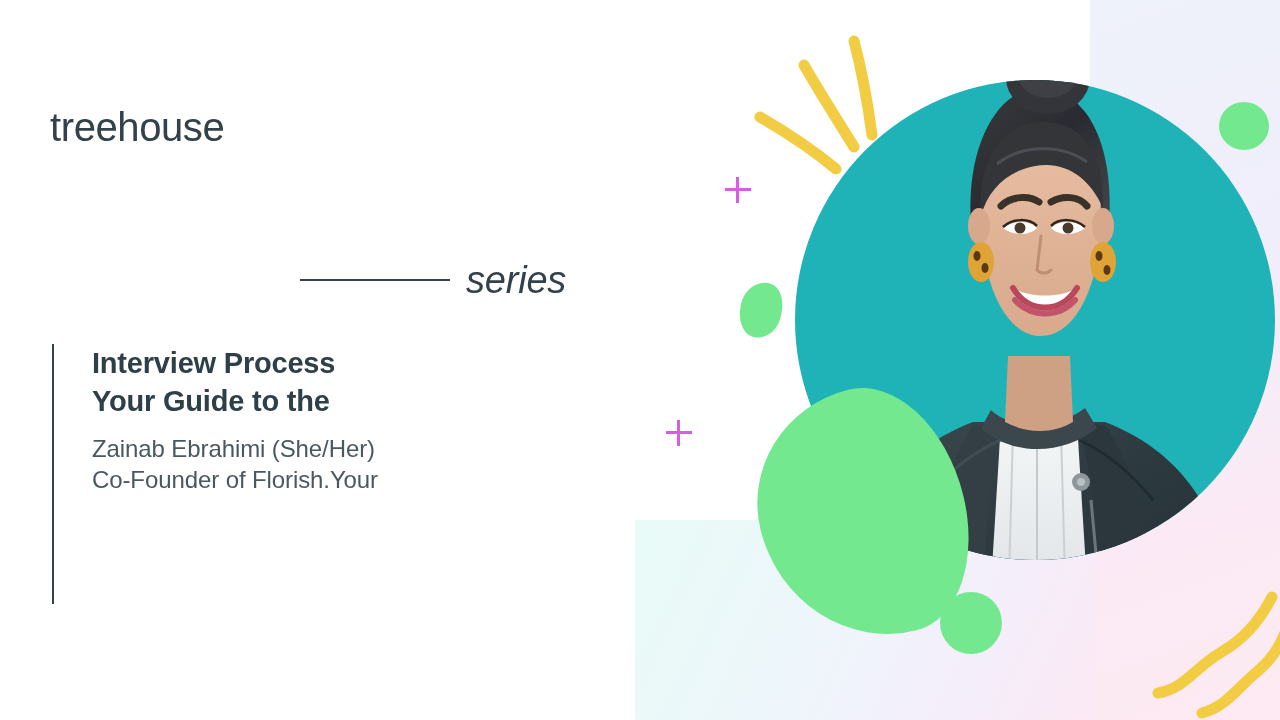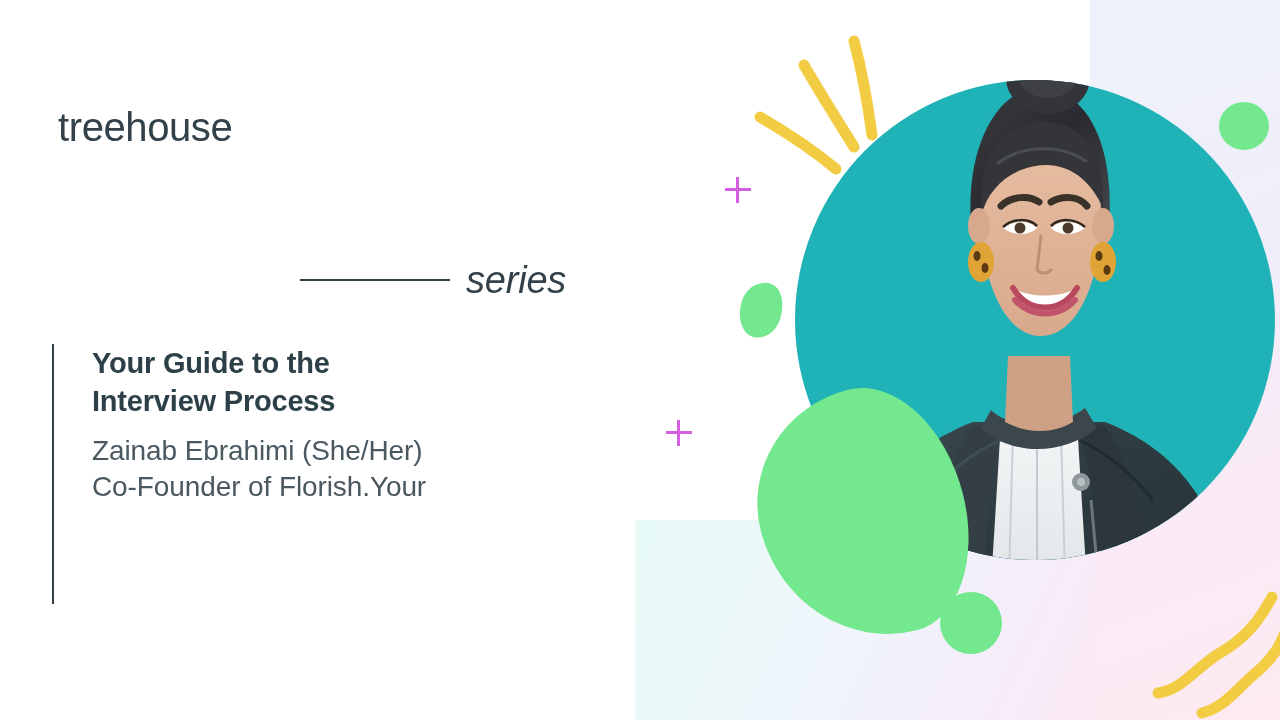--- a/index.html
+++ b/index.html
@@ -74,21 +74,21 @@
   .plus-top{left:725px;top:177px;}
   .plus-mid{left:666px;top:420px;}
 
   
   .left-col{
     position:absolute;left:0;top:0;width:660px;height:720px;
   }
   .brand{
     position:absolute;left:50px;top:107px;
     font-size:40px;line-height:1;font-weight:400;
-    color:#32414a;letter-spacing:-0.4px;margin-left:8px;
+    color:#32414a;letter-spacing:-0.4px;
   }
   .headline-wrap{
     position:absolute;left:44px;top:162px;width:600px;height:110px;
   }
   .headline-svg{display:block;}
   .series-row{
     position:absolute;left:300px;top:258px;width:340px;height:44px;
     display:flex;align-items:center;gap:16px;font-style:italic;
   }
   .series-rule{
@@ -107,21 +107,21 @@
   }
   .info-text{
     padding-left:38px;
     display:flex;flex-direction:column;
   }
   .talk-title{
     font-size:29px;line-height:1.32;font-weight:600;color:#2d4048;
     margin:0;letter-spacing:-0.2px;
   }
   .speaker-name,.speaker-role{
-    font-size:28px;line-height:1.32;font-weight:400;color:#4a5860;
+    font-size:24px;line-height:1.32;font-weight:400;color:#4a5860;
     margin:0;letter-spacing:-0.1px;
   }
   .speaker-name{margin-top:12px;}
   .when{
     font-size:35px;line-height:1.15;font-weight:700;color:#22323b;
     margin:0;margin-top:18px;letter-spacing:-0.6px;
   }
 </style>
 </head>
 <body>
@@ -260,21 +260,21 @@
 
 
     <div class="series-row">
       <span class="series-rule"></span>
       <span class="series-word">series</span>
     </div>
 
     <div class="info-block">
       <div class="accent-bar"></div>
       <div class="info-text">
+        <p class="talk-title">Interview Process</p>
         <p class="talk-title">Your Guide to the</p>
-        <p class="talk-title">Interview Process</p>
         <p class="speaker-name">Zainab Ebrahimi (She/Her)</p>
         <p class="speaker-role">Co-Founder of Florish.Your</p>
       </div>
     </div>
 
   </div>
 </div>
 
 </body></html>

